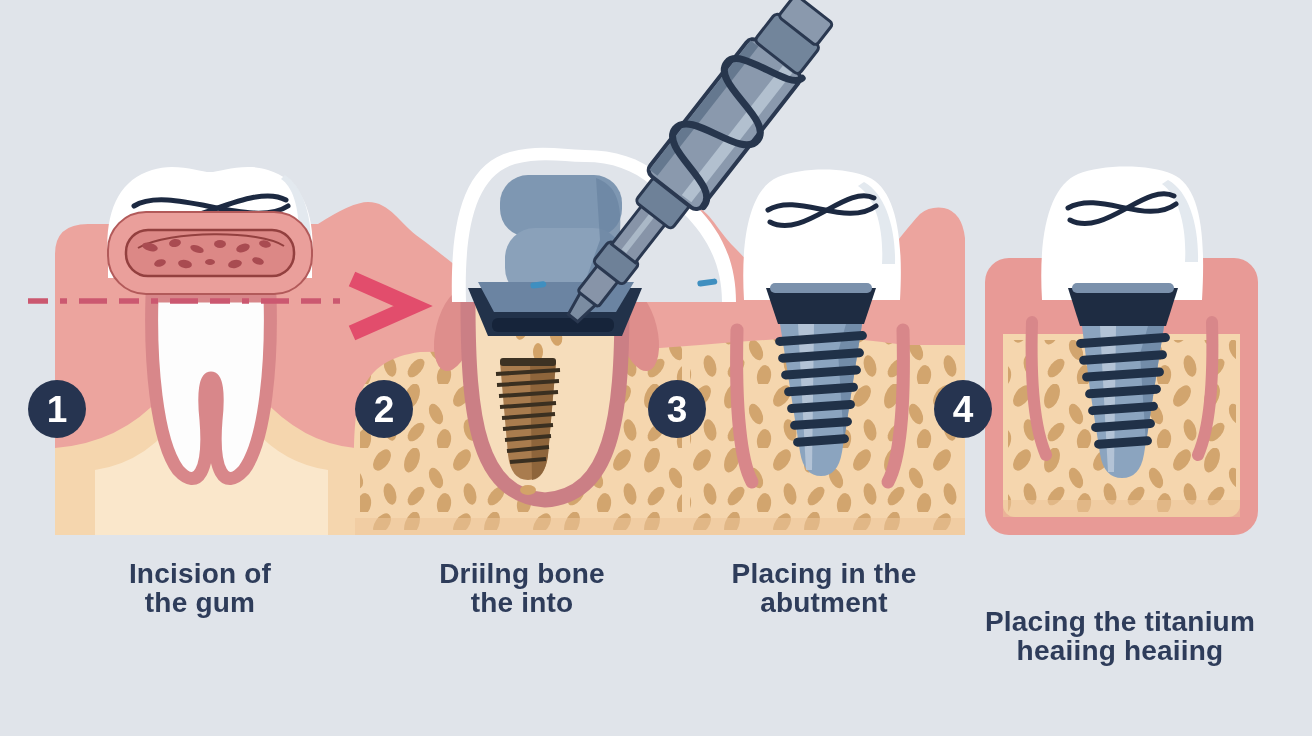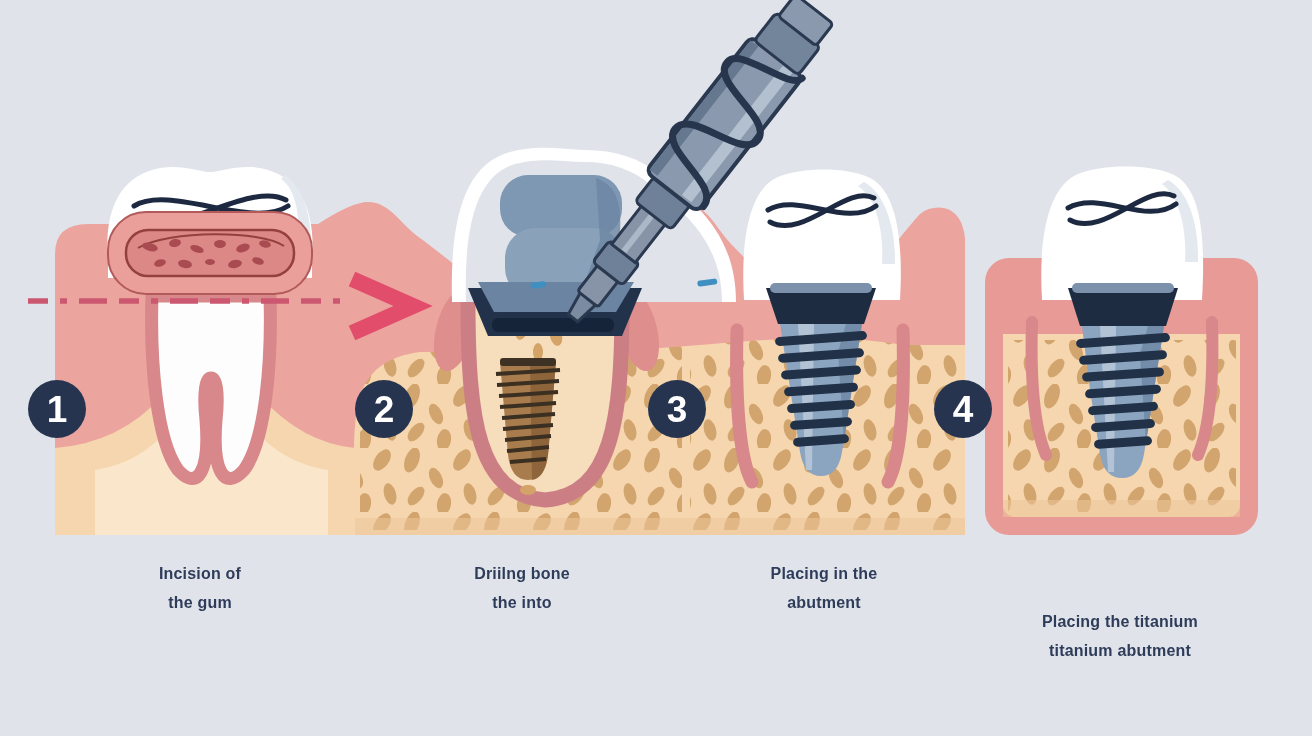--- a/index.html
+++ b/index.html
@@ -1,20 +1,20 @@
 <!DOCTYPE html>
 <html><head>
 <meta charset="utf-8">
 <style>
   html,body{margin:0;padding:0;background:#e0e4ea;}
   #stage{position:relative;width:1312px;height:736px;background:#e0e4ea;overflow:hidden;
          font-family:"Liberation Sans",sans-serif;}
   #art{position:absolute;left:0;top:0;}
   .caption{position:absolute;top:559px;text-align:center;
-           font-size:16px;line-height:29px;font-weight:600;color:#2e3c5a;letter-spacing:.2px;}
+           font-size:28px;line-height:29px;font-weight:600;color:#2e3c5a;letter-spacing:.2px;}
   .cap1{left:60px;width:280px;}
   .cap2{left:382px;width:280px;}
   .cap3{left:684px;width:280px;}
   .cap4{left:960px;width:320px;margin-top:48px;}
   .badge-num{font-family:"Liberation Sans",sans-serif;font-weight:bold;font-size:37px;fill:#ffffff;}
 </style>
 </head>
 <body>
 
 <div id="stage">
@@ -236,15 +236,15 @@
   <div class="caption cap2">
     <span>Driilng bone</span><br>
     <span>the into</span>
   </div>
   <div class="caption cap3">
     <span>Placing in the</span><br>
     <span>abutment</span>
   </div>
   <div class="caption cap4">
     <span>Placing the titanium</span><br>
-    <span>titanium abutment</span>
+    <span>heaiing heaiing</span>
   </div>
 </div>
 
 </body></html>

